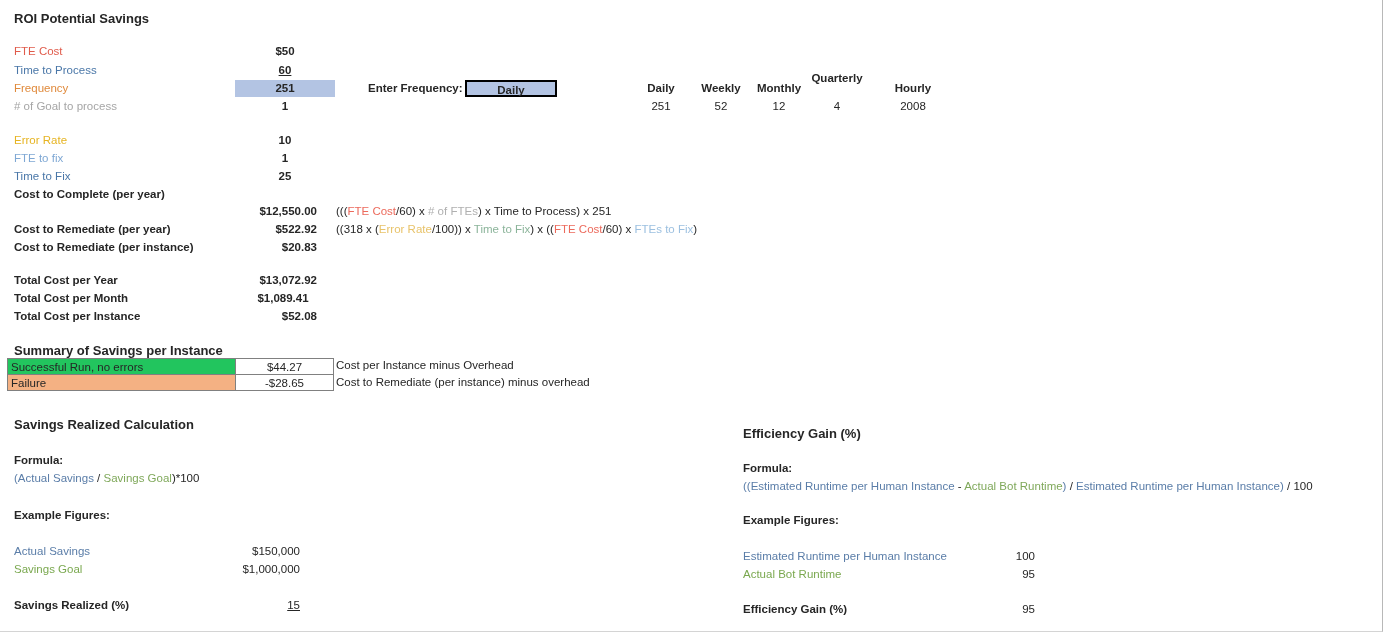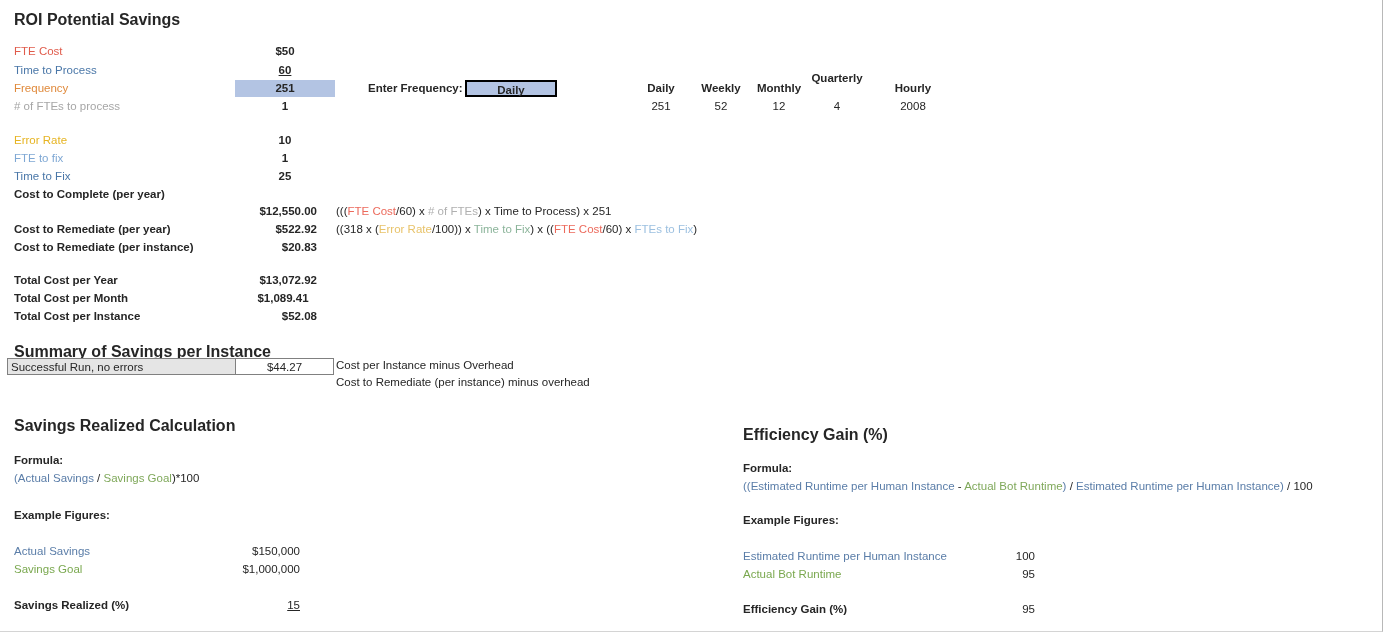--- a/index.html
+++ b/index.html
@@ -21,21 +21,21 @@
     box-sizing: border-box;
     overflow: hidden;
     font-size: 11.5px;
   }
   .abs { position: absolute; white-space: nowrap; }
   .bold { font-weight: bold; }
   .ctr { text-align: center; }
   .right { text-align: right; }
 
   
-  .sect-title { font-weight: bold; color: #262626; font-size: 16px; }
+  .sect-title { font-weight: bold; color: #262626; font-size: 13px; }
 
   
   .c-red   { color: #e05b4b; }
   .c-blue  { color: #4a77a8; }
   .c-orange{ color: #e08a3c; }
   .c-gray  { color: #a6a6a6; }
   .c-gold  { color: #e6b422; }
   .c-ltblue{ color: #7fa8d4; }
   .c-steel { color: #4a77a8; }
   .c-green { color: #7aa84f; }
@@ -82,21 +82,21 @@
     font-size: 11.5px;
   }
   .sum-table td {
     border: 1px solid #808080;
     height: 16px;
     padding: 0 3px;
     box-sizing: border-box;
   }
   .sum-label { width: 228px; }
   .sum-value { width: 98px; text-align: center; }
-  .row-success .sum-label { background: #e5e5e5; }
+  .row-success .sum-label { background: #22c55e; }
   .row-failure .sum-label { background: #f4b183; }
   .row-success .sum-value,
   .row-failure .sum-value { background: #ffffff; }
   .sum-note {
     position: absolute;
     left: 336px;
     white-space: nowrap;
     font-size: 11.5px;
     color: #262626;
   }
@@ -104,21 +104,21 @@
 </head>
 <body>
 
 <div id="sheet">
 
   <div class="abs sect-title" style="left:14px; top:11px;">ROI Potential Savings</div>
 
   <div class="abs c-red" style="left:14px; top:45px;">FTE Cost</div>
   <div class="abs c-blue" style="left:14px; top:64px;">Time to Process</div>
   <div class="abs c-orange" style="left:14px; top:82px;">Frequency</div>
-  <div class="abs c-gray" style="left:14px; top:100px;"># of FTEs to process</div>
+  <div class="abs c-gray" style="left:14px; top:100px;"># of Goal to process</div>
 
   <div class="abs c-gold" style="left:14px; top:134px;">Error Rate</div>
   <div class="abs c-ltblue" style="left:14px; top:152px;">FTE to fix</div>
   <div class="abs c-steel" style="left:14px; top:170px;">Time to Fix</div>
 
   <div class="abs ctr bold" style="left:235px; top:45px; width:100px;">$50</div>
   <div class="abs ctr bold" style="left:235px; top:64px; width:100px;text-decoration:underline;">60</div>
   <div class="abs freq-cell" style="left:235px; top:80px;">251</div>
   <div class="abs ctr bold" style="left:235px; top:100px; width:100px;">1</div>
 
@@ -162,20 +162,24 @@
   <div class="abs bold right" style="left:217px; top:310px; width:100px;">$52.08</div>
 
   <div class="abs sect-title" style="left:14px; top:343px;">Summary of Savings per Instance</div>
 
   <table class="abs sum-table" style="left:7px; top:358px;">
     <tbody>
         <tr class="row-success">
       <td class="sum-label">Successful Run, no errors</td>
       <td class="sum-value">$44.27</td>
     </tr>
+    <tr class="row-failure">
+      <td class="sum-label">Failure</td>
+      <td class="sum-value">-$28.65</td>
+    </tr>
   </tbody>
     </table>
 
   <div class="sum-note" style="top:359px;">Cost per Instance minus Overhead</div>
   <div class="sum-note" style="top:376px;">Cost to Remediate (per instance) minus overhead</div>
 
   <div class="abs sect-title" style="left:14px; top:417px;">Savings Realized Calculation</div>
   <div class="abs bold" style="left:14px; top:454px;">Formula:</div>
   <div class="abs formula" style="left:14px; top:472px;"><span class="f-blue">(</span><span class="f-blue">Actual Savings</span><span class="c-dark"> / </span><span class="f-green">Savings Goal</span><span class="c-dark">)*100</span></div>
 

